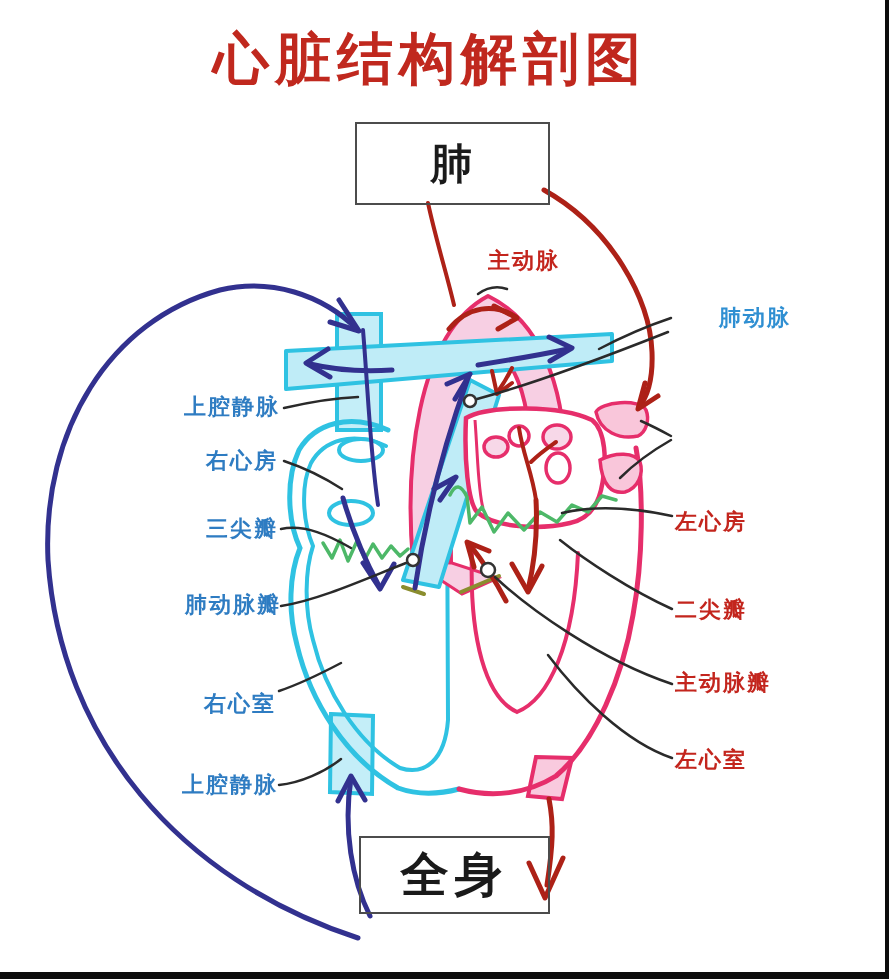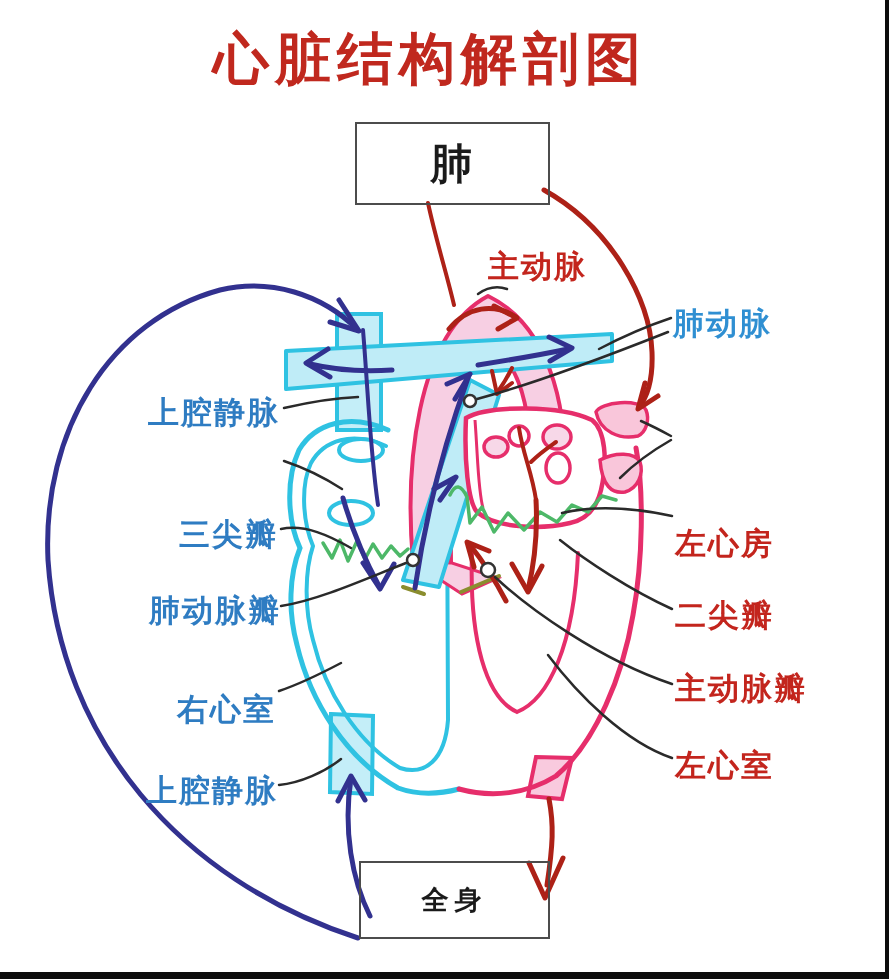--- a/index.html
+++ b/index.html
@@ -5,25 +5,25 @@
   html,body{margin:0;padding:0;background:#ffffff;}
   .canvas{position:relative;width:889px;height:979px;background:#fff;overflow:hidden;
           font-family:"Liberation Sans",sans-serif;}
   .canvas svg{position:absolute;left:0;top:0;}
   .title{position:absolute;left:0;top:22px;width:860px;text-align:center;
          font-size:56px;font-weight:800;letter-spacing:6px;color:#c0281e;}
   .node-box{position:absolute;border:2px solid #4c4c4c;background:transparent;
             display:flex;align-items:center;justify-content:center;
             font-weight:700;color:#1a1a1a;}
   .box-lung{left:355px;top:122px;width:191px;height:79px;font-size:42px;letter-spacing:2px;}
-  .box-body{left:359px;top:861px;width:187px;height:74px;font-size:27px;letter-spacing:6px;}
-  .lbl{position:absolute;white-space:nowrap;font-size:31px;font-weight:700;letter-spacing:2px;}
+  .box-body{left:359px;top:836px;width:187px;height:74px;font-size:48px;letter-spacing:6px;}
+  .lbl{position:absolute;white-space:nowrap;font-size:22px;font-weight:700;letter-spacing:2px;}
   .lbl-blue{color:#2e7cc2;}
   .lbl-red{color:#c3251d;}
-  .lbl-sky{color:#2f8fd2;}
+  .lbl-sky{color:#2f8fd2;margin-left:46px;}
   .edge-right{position:absolute;right:0;top:0;width:4px;height:100%;background:#0d0d0d;}
   .edge-bottom{position:absolute;left:0;bottom:0;width:100%;height:7px;background:#0d0d0d;}
 </style>
 </head>
 <body>
 
 <div class="canvas">
 
   <svg width="889" height="979" viewBox="0 0 889 979">
 
@@ -141,27 +141,28 @@
   <div class="title">心脏结构解剖图</div>
 
   <div class="node-box box-lung">
     <span>肺</span>
   </div>
   <div class="node-box box-body">
     <span>全身</span>
   </div>
 
   <div class="lbl lbl-blue" style="right:609px;top:392px;">上腔静脉</div>
+  <div class="lbl lbl-blue" style="right:611px;top:446px;">右心房</div>
   <div class="lbl lbl-blue" style="right:611px;top:514px;">三尖瓣</div>
   <div class="lbl lbl-blue" style="right:608px;top:590px;">肺动脉瓣</div>
   <div class="lbl lbl-blue" style="right:613px;top:681px;margin-top:8px;">右心室</div>
   <div class="lbl lbl-blue" style="right:611px;top:770px;">上腔静脉</div>
 
   <div class="lbl lbl-red" style="left:488px;top:246px;">主动脉</div>
   <div class="lbl lbl-sky" style="left:673px;top:303px;">肺动脉</div>
-  <div class="lbl lbl-red" style="left:675px;top:523px;text-align:right;">左心房</div>
+  <div class="lbl lbl-red" style="left:675px;top:507px;text-align:right;">左心房</div>
   <div class="lbl lbl-red" style="left:675px;top:668px;">主动脉瓣</div>
   <div class="lbl lbl-red" style="left:675px;top:595px;">二尖瓣</div>
   <div class="lbl lbl-red" style="left:675px;top:745px;">左心室</div>
 
   <div class="edge-right"></div>
   <div class="edge-bottom"></div>
 </div>
 
 </body></html>

